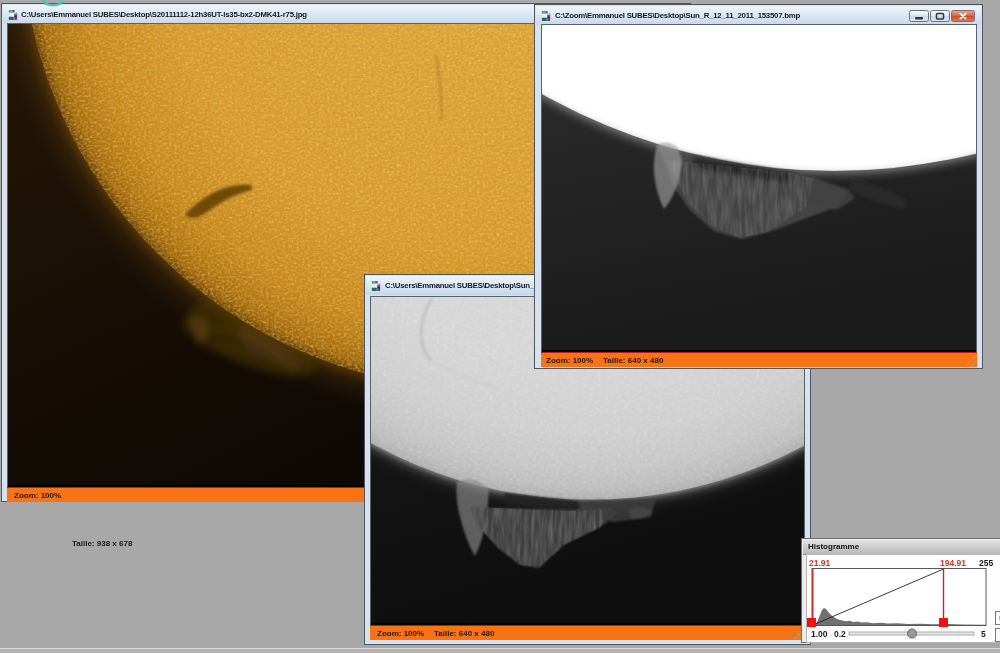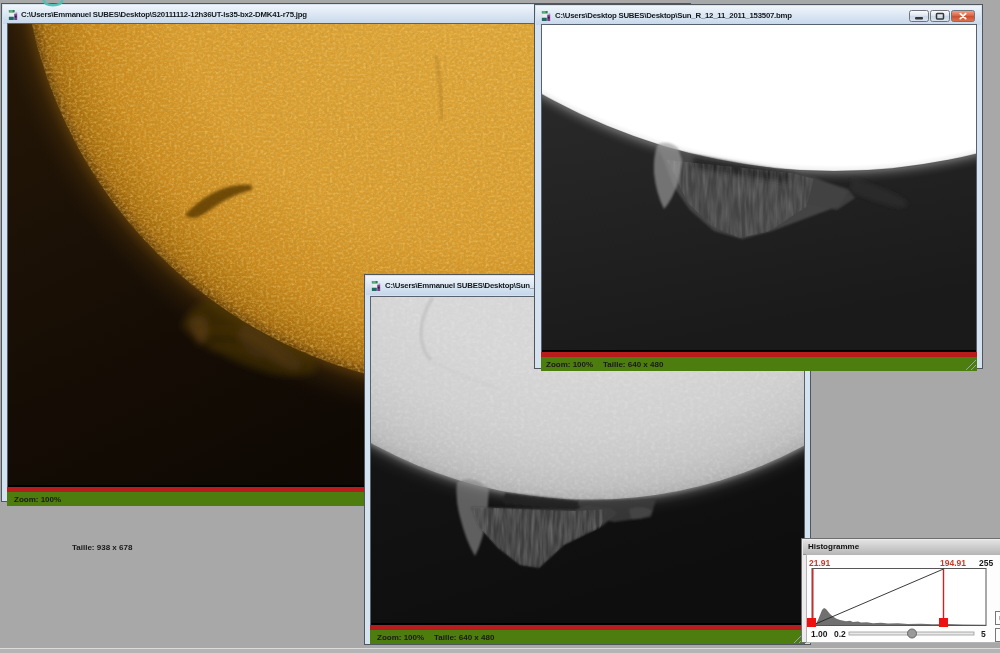--- a/index.html
+++ b/index.html
@@ -6,21 +6,21 @@
   body{width:1000px;height:653px;overflow:hidden;background:#a8a8a8;
        font-family:"Liberation Sans", sans-serif;position:relative;}
   .win{position:absolute;box-sizing:border-box;background:#d5e2f0;
        border:1px solid #50565e;}
   .tbar{position:absolute;left:1px;right:1px;top:1px;height:19px;
         background:linear-gradient(180deg,#f0f5fb 0%,#dde8f4 45%,#c6d7ea 100%);
         font-size:7.8px;color:#14181d;white-space:nowrap;overflow:hidden;}
   .tbar .txt{position:absolute;top:5px;font-weight:bold;letter-spacing:-0.22px;}
   .ticon{position:absolute;left:5px;top:4px;width:10px;height:12px;}
   .content{position:absolute;border:1px solid #57626e;background:#000;overflow:hidden;}
-  .sbar{position:absolute;background:#4d7c0f;border-top:5px solid #b91c1c;
+  .sbar{position:absolute;background:#f97316;border-top:1px solid #b91c1c;
         font-size:8px;font-weight:bold;color:#1a1a1a;white-space:nowrap;}
   .sbar span{position:absolute;top:3px;}
   svg{display:block;}
 </style>
 </head>
 <body>
 
 <div class="win" id="wleft" style="left:1px;top:3px;width:690px;height:499px;">
   <div class="tbar">
     <svg class="ticon" viewBox="0 0 12 13">
@@ -194,21 +194,21 @@
   <div class="tbar">
     <svg class="ticon" viewBox="0 0 12 13">
         <rect x="1" y="0.5" width="7" height="3" rx="0.5" fill="#2e7d4f"></rect>
         <rect x="1.6" y="1.1" width="4" height="1.2" fill="#8fe0b0"></rect>
         <rect x="2" y="4" width="5" height="4" fill="#e9f2e2" opacity="0.9"></rect>
         <rect x="1" y="8.5" width="6" height="4" rx="0.5" fill="#1e6b62"></rect>
         <rect x="7.5" y="5" width="3.5" height="7.5" fill="#7b3f8f"></rect>
         <rect x="8.2" y="7.5" width="2" height="2" fill="#3d1050"></rect>
         <rect x="9" y="3.5" width="2" height="2" fill="#b089c0"></rect>
       </svg>
-    <span class="txt" style="left:19px;">C:\Users\Desktop SUBES\Desktop\Sun_R_12_11_2011_153507.bmp</span>
+    <span class="txt" style="left:19px;">C:\Zoom\Emmanuel SUBES\Desktop\Sun_R_12_11_2011_153507.bmp</span>
     <svg style="position:absolute;right:6px;top:4px;" width="66" height="12" viewBox="0 0 66 12">
       <defs>
         <linearGradient id="cbg" x1="0" y1="0" x2="0" y2="1">
           <stop offset="0" stop-color="#fdfdfe"></stop>
             <stop offset="0.45" stop-color="#dfe7f1"></stop>
           <stop offset="0.5" stop-color="#ccd8e7"></stop>
             <stop offset="1" stop-color="#dae4f0"></stop>
         </linearGradient>
         <linearGradient id="cbr" x1="0" y1="0" x2="0" y2="1">
           <stop offset="0" stop-color="#f2a58c"></stop>

